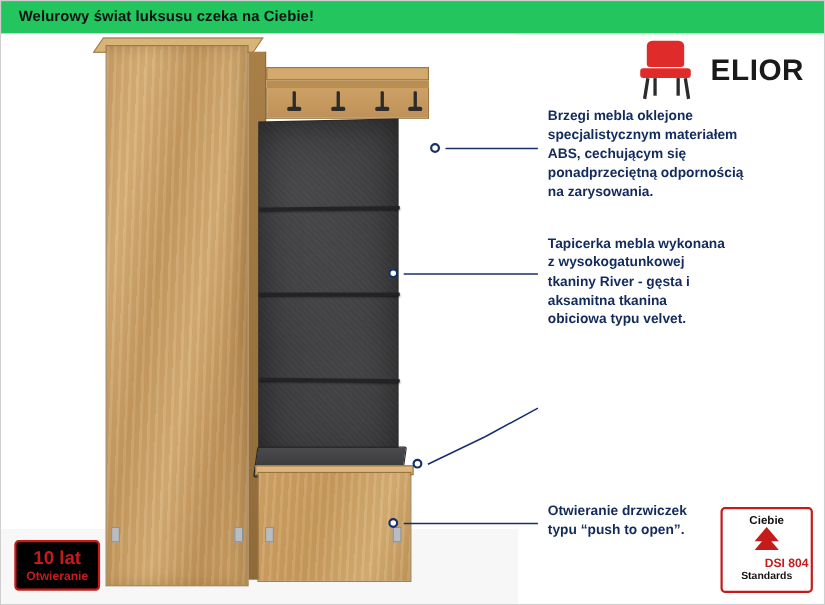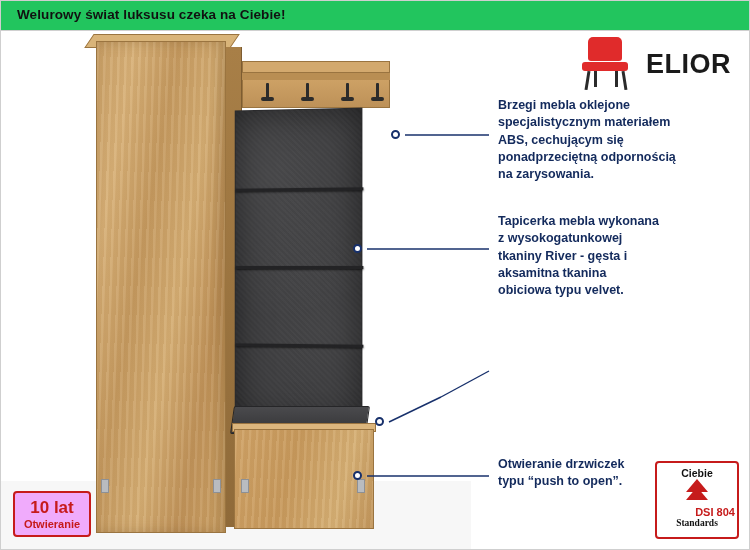--- a/index.html
+++ b/index.html
@@ -199,21 +199,21 @@
   .dot.d2 { left: 352px; top: 243px; }
   .dot.d3 { left: 374px; top: 416px; }
   .dot.d4 { left: 352px; top: 470px; }
   svg.links { position: absolute; left: 0; top: 0; width: 750px; height: 550px; }
 
   
   .warranty {
     position: absolute; left: 12px; bottom: 12px;
     width: 78px; height: 46px;
     border: 2px solid #c61b1b; border-radius: 4px;
-    background: #f0abfc;
+    background: #000000;
     display: flex; flex-direction: column;
     align-items: center; justify-content: center;
   }
   .warranty .big { font-size: 17px; font-weight: bold; color: #c61b1b; line-height: 1; }
   .warranty .small { font-size: 11px; font-weight: bold; color: #c61b1b; margin-top: 2px; }
 
   .edinos {
     position: absolute; right: 10px; bottom: 10px;
     width: 84px; height: 78px;
     border: 2px solid #c61b1b; border-radius: 4px;
@@ -222,21 +222,21 @@
   .edinos .brand { font-size: 10.5px; font-weight: bold; color: #111; }
   .edinos .tree { width: 100%; height: 26px; position: relative; }
   .tri {
     position: absolute; left: 50%; transform: translateX(-50%);
     width: 0; height: 0; border-left: 11px solid transparent;
     border-right: 11px solid transparent; border-bottom: 13px solid #c61b1b;
   }
   .tri.t1 { top: 0; }
   .tri.t2 { top: 8px; }
   .edinos .dsi { font-size: 11px; font-weight: bold; color: #c61b1b; margin-top: 1px; padding-left: 36px; }
-  .edinos .std { font-size: 9.5px; font-weight: bold; color: #111; font-family: Liberation Serif, serif; }
+  .edinos .std { font-size: 9.5px; font-weight: bold; color: #111; }
 </style>
 </head>
 <body>
 
 <div class="canvas">
 
   <div class="banner">
     <div class="banner-text">Welurowy świat luksusu czeka na Ciebie!</div>
   </div>
 

